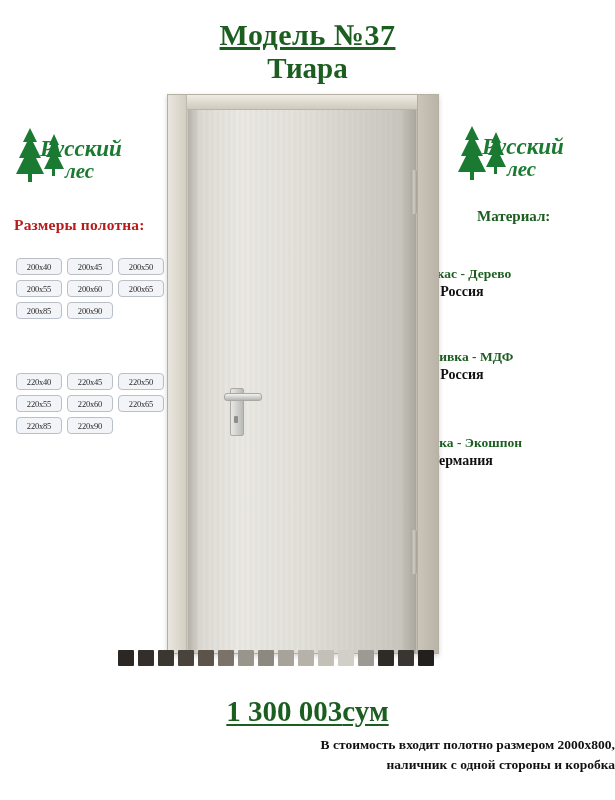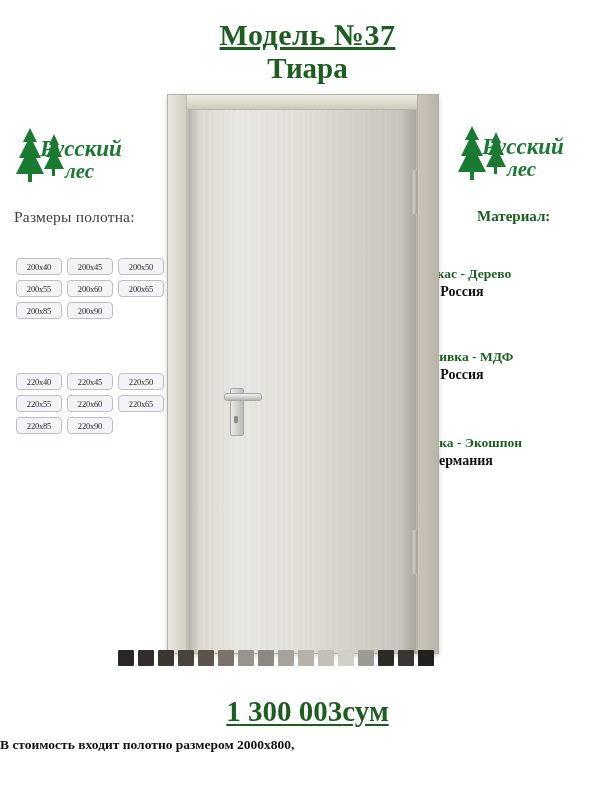--- a/index.html
+++ b/index.html
@@ -38,22 +38,22 @@
   .logo{
     position:absolute;
     width:150px;height:80px;
   }
   .logo.left{left:10px;top:120px;}
   .logo.right{left:452px;top:118px;}
   .logo svg{display:block;}
 
   
   .sizes-title{
-    position:absolute;left:14px;top:208px;
-    font-weight:normal;font-size:15.5px;color:#404040;
+    position:absolute;left:14px;top:216px;
+    font-weight:bold;font-size:15.5px;color:#b91c1c;
     font-family:"Liberation Serif", serif;
     letter-spacing:0.2px;
   }
   .size-grid{
     position:absolute;left:16px;
     width:150px;
   }
   .size-grid.g1{top:258px;}
   .size-grid.g2{top:373px;}
   .size-row{display:flex;gap:5px;margin-bottom:5px;}
@@ -172,21 +172,21 @@
   .sw{width:16px;height:16px;border-radius:1px;}
 
   
   .price{
     position:absolute;left:0;top:695px;width:615px;text-align:center;
     font-family:"Liberation Serif", serif;
     font-weight:bold;font-size:29px;color:#1b5e20;
   }
   .price u{text-decoration:underline;text-underline-offset:3px;}
   .note{
-    position:absolute;left:0;top:735px;width:615px;text-align:left;
+    position:absolute;left:0;top:735px;width:615px;text-align:right;
     font-family:"Liberation Serif", serif;
     font-weight:bold;font-size:13.5px;color:#111;line-height:1.45;
   }
 </style>
 </head>
 <body>
 
 <div class="page">
 
   <div class="title-block">
@@ -306,15 +306,16 @@
     <div class="sw" style="background:#3a3531"></div>
     <div class="sw" style="background:#221f1c"></div>
   </div>
 
   <div class="price">
     <u><span>1 300 003</span><span>сум</span></u>
   </div>
 
   <div class="note">
     <div>В стоимость входит полотно размером 2000x800,</div>
+    <div>наличник с одной стороны и коробка</div>
   </div>
 
 </div>
 
 </body></html>

